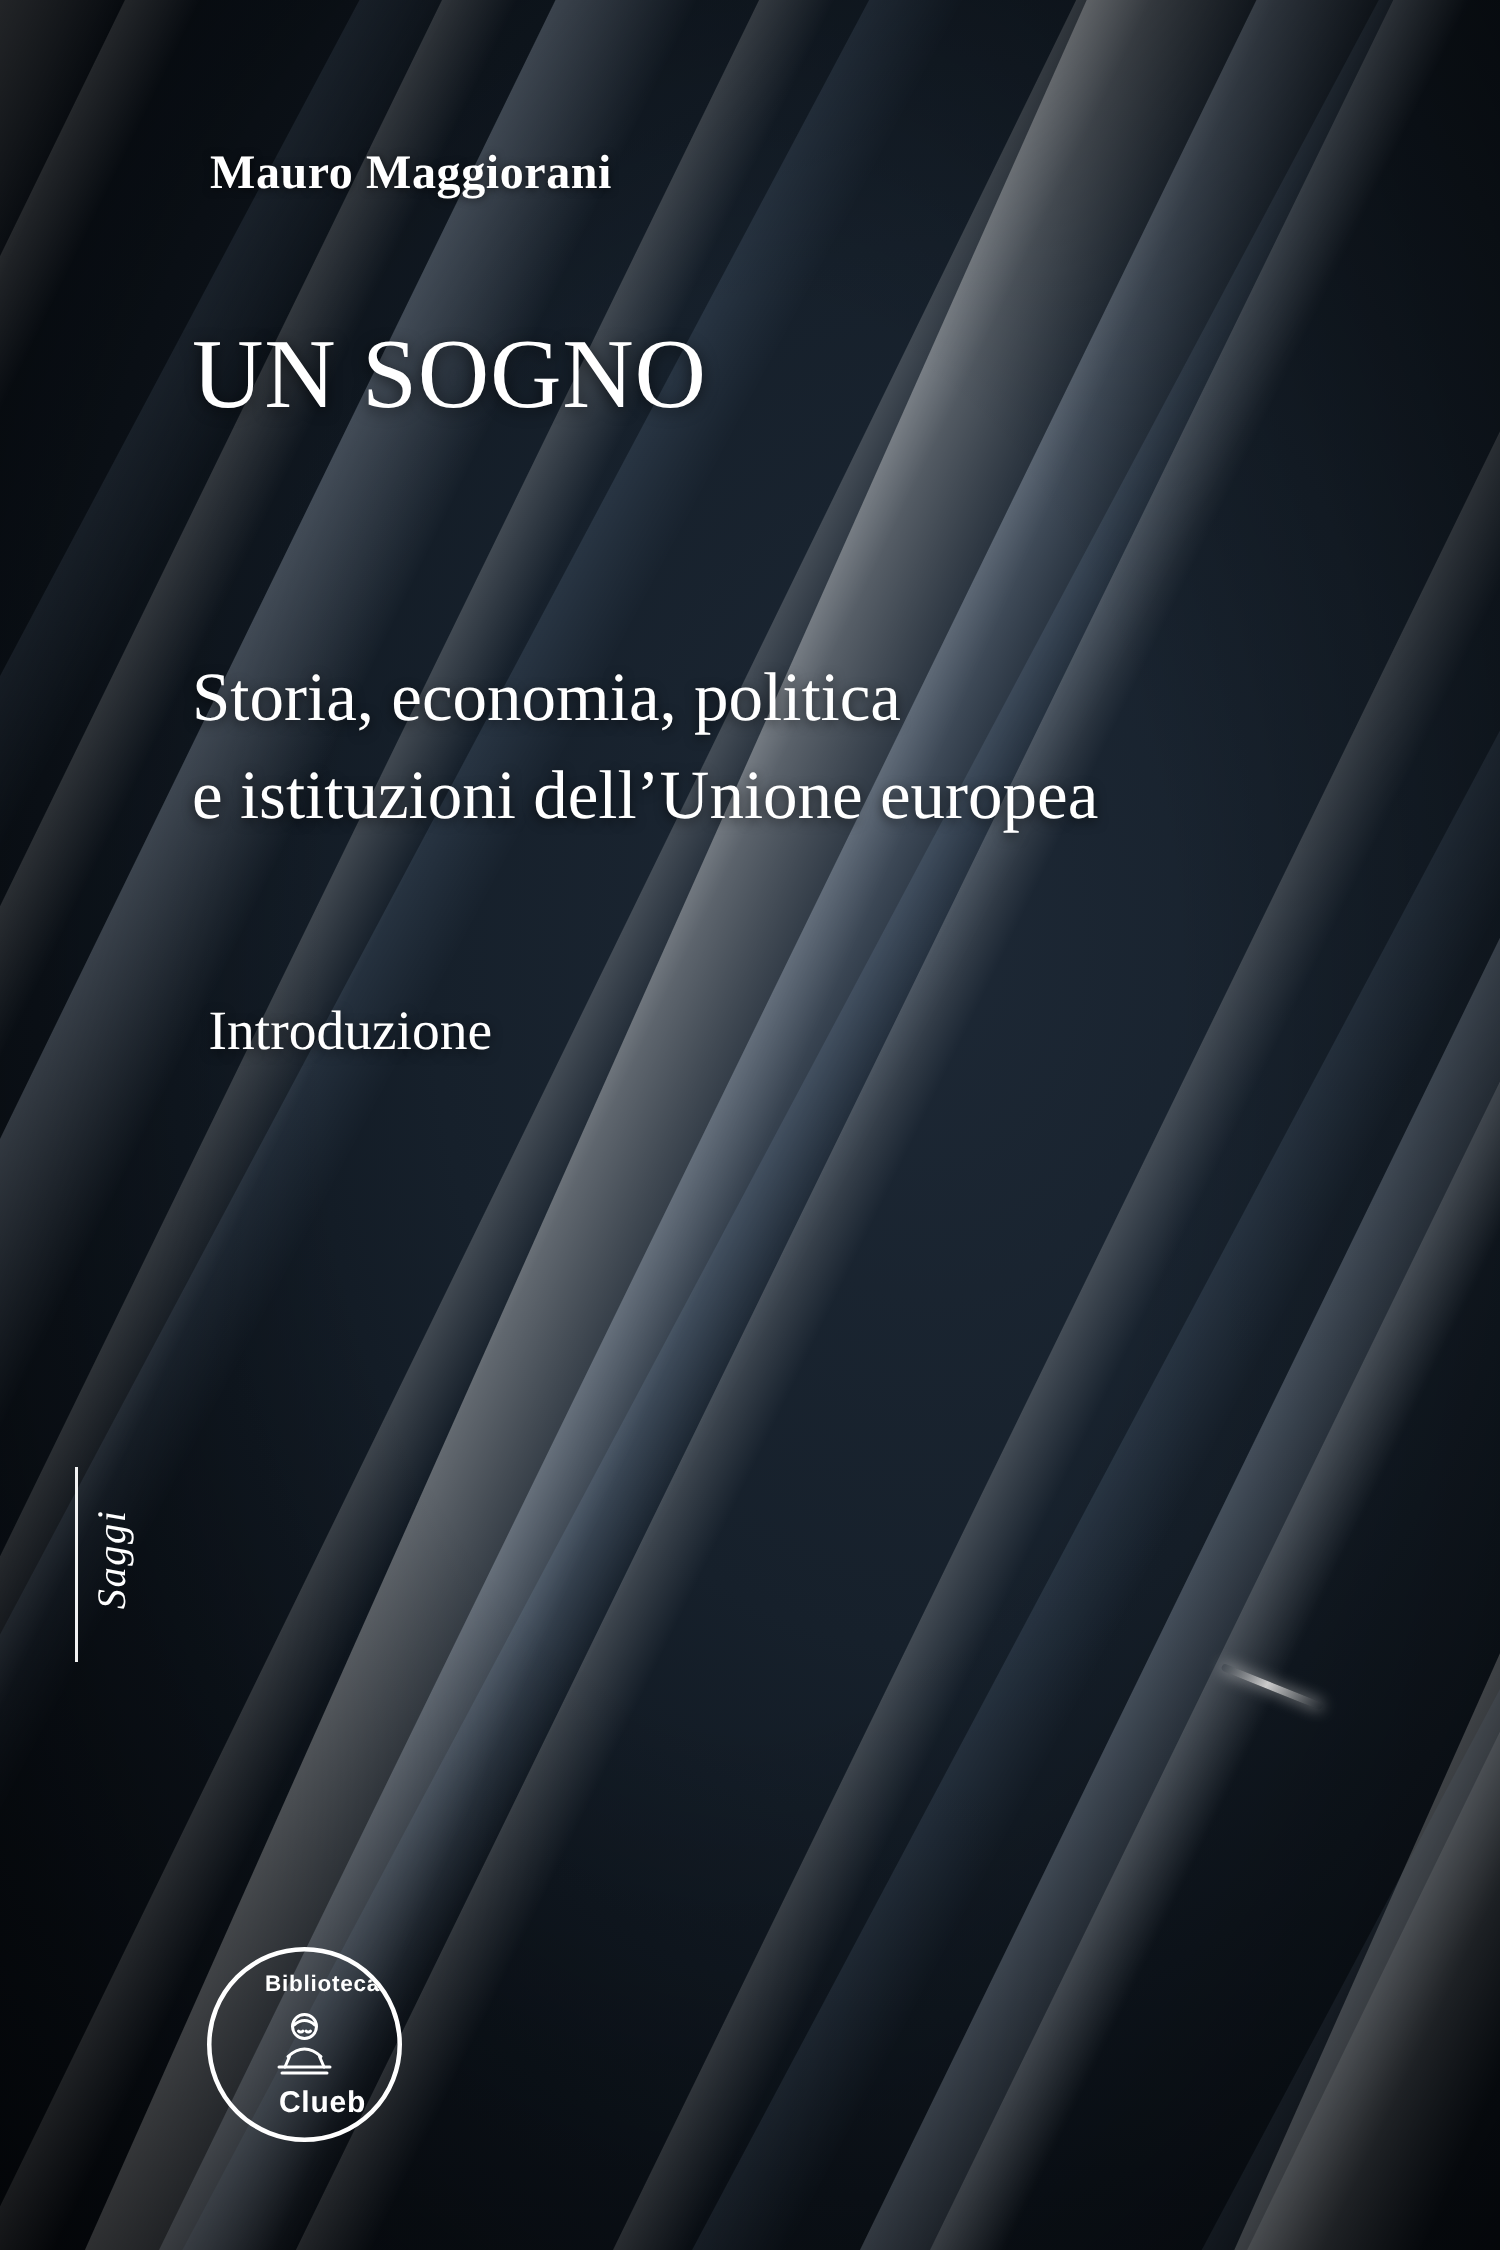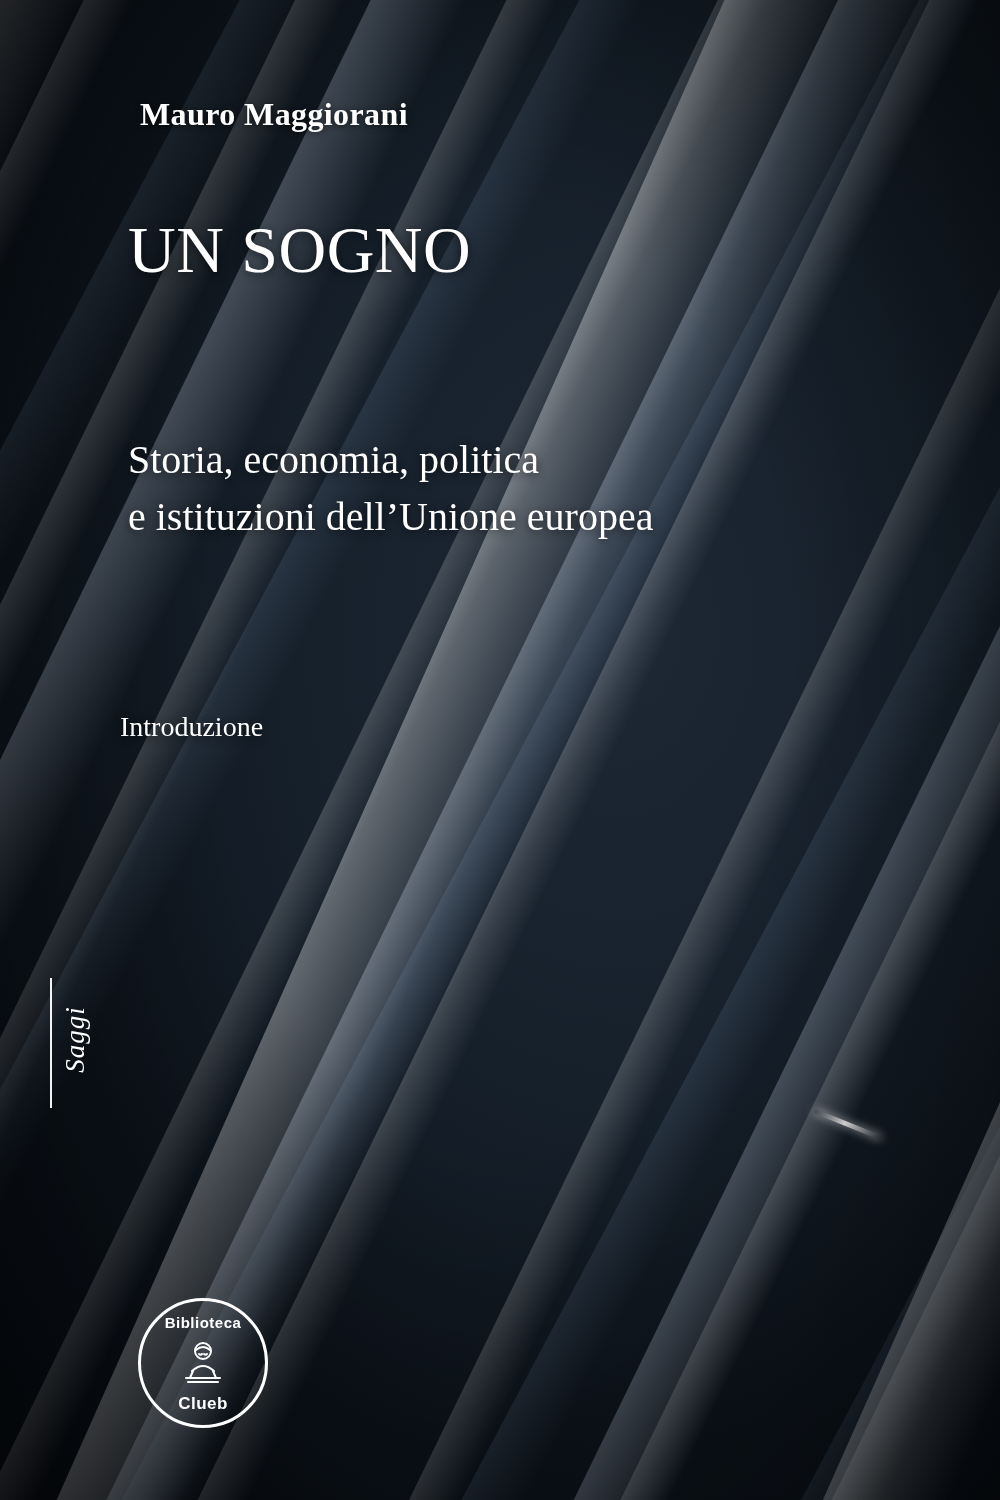--- a/index.html
+++ b/index.html
@@ -110,33 +110,32 @@
     font-weight: normal;
     letter-spacing: 0.5px;
     text-shadow: 0 2px 10px rgba(0,0,0,0.6);
   }
   .title .line { display: block; }
   .subtitle {
     position: absolute;
     left: 128px;
     top: 432px;
     width: 800px;
-    font-size: 40px;
+    font-size: 46px;
     line-height: 1.42;
     text-shadow: 0 2px 8px rgba(0,0,0,0.6);
   }
   .subtitle .line { display: block; }
   .intro {
     position: absolute;
-    left: 120px;
+    left: 139px;
     top: 660px;
-    font-size: 28px;
+    font-size: 37px;
     line-height: 1.5;
     text-shadow: 0 2px 8px rgba(0,0,0,0.6);
-    margin-top: 46px;
   }
   .intro b { font-weight: bold; }
 
   
   .series {
     position: absolute;
     left: 28px;
     top: 978px;
     width: 90px;
     height: 150px;
@@ -170,30 +169,30 @@
     width: 124px;
     height: 124px;
     border-radius: 50%;
     border: 3px solid #ffffff;
     color: #ffffff;
     overflow: hidden;
   }
   .logo .top-text,
   .logo .bottom-text {
     position: absolute;
-    left: 0;
+    left: 12px;
     width: 100%;
     text-align: center;
     font-family: "Liberation Sans", sans-serif;
     font-weight: bold;
     font-size: 15px;
     letter-spacing: 0.5px;
   }
   .logo .top-text { top: 13px; }
-  .logo .bottom-text { bottom: 11px; font-size: 17px; }
+  .logo .bottom-text { bottom: 11px; font-size: 20px; }
   .logo .figure {
     position: absolute;
     left: 50%;
     top: 50%;
     transform: translate(-50%, -50%);
   }
 </style>
 </head>
 <body>
 

